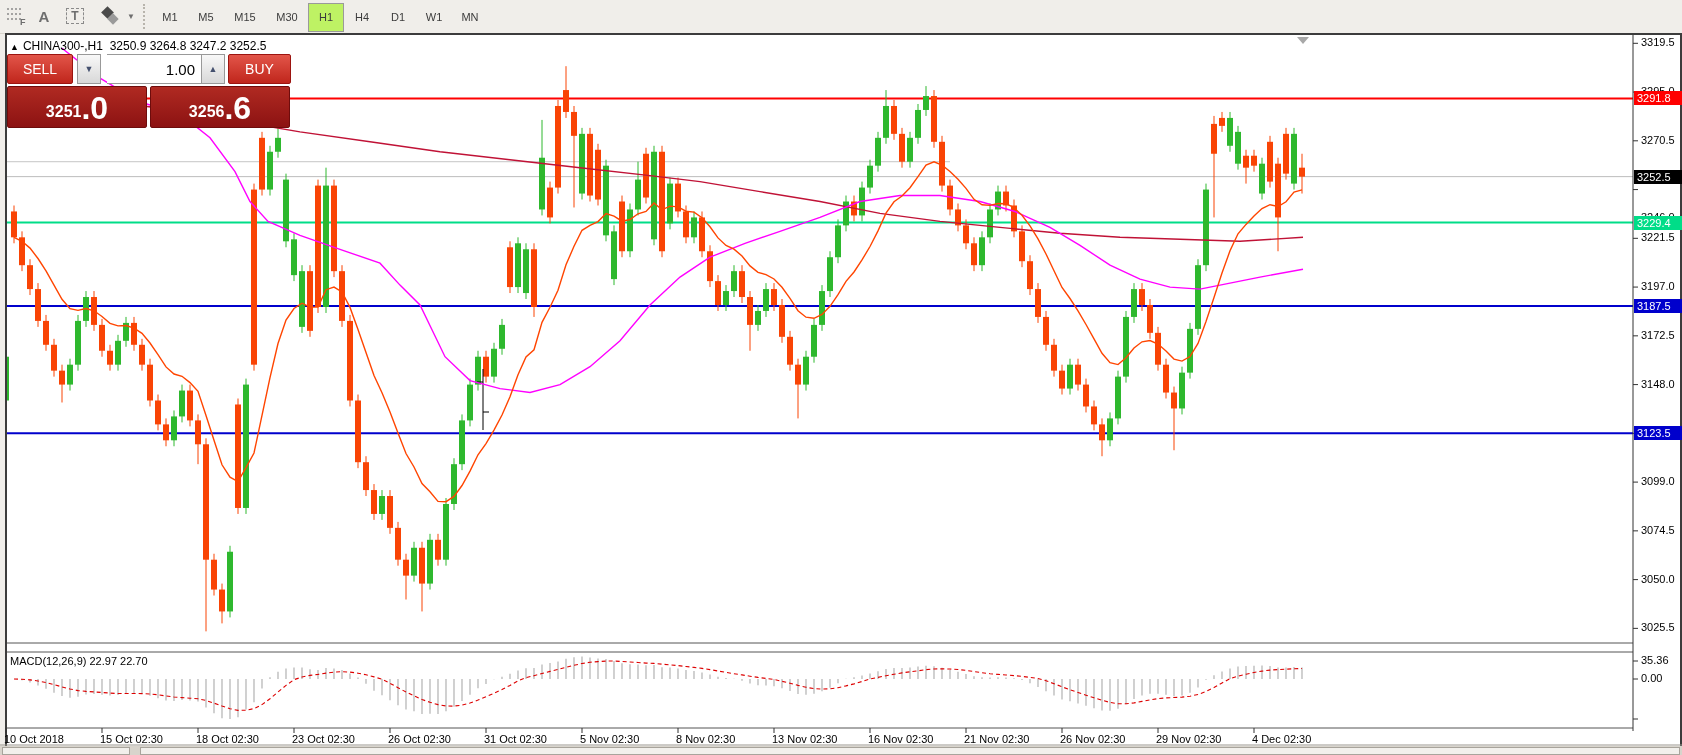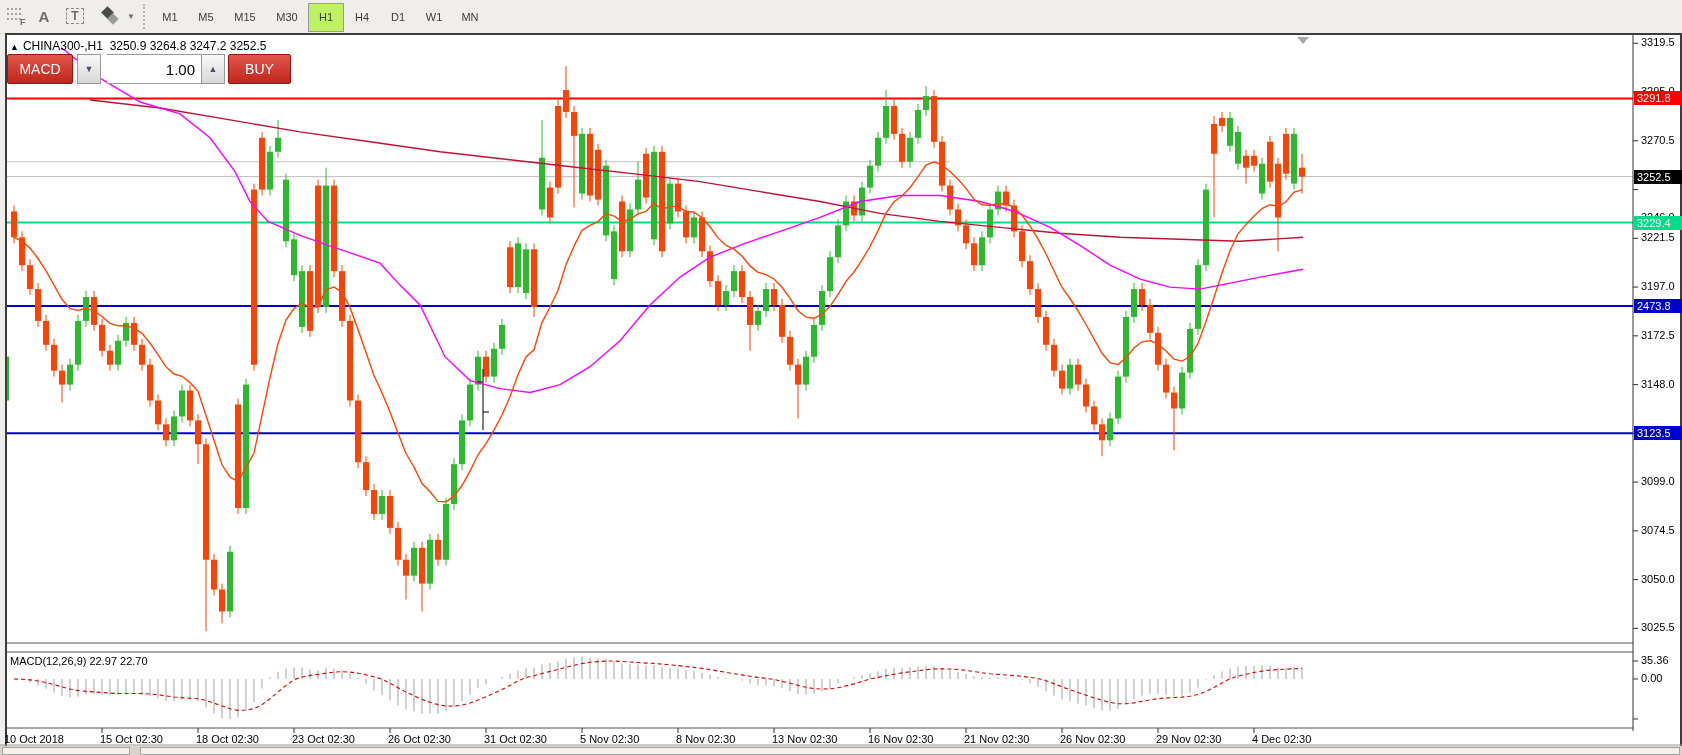--- a/index.html
+++ b/index.html
@@ -625,25 +625,35 @@
       <line x1="1158" y1="728" x2="1158" y2="733" stroke="#333" stroke-width="1"></line>
       <line x1="1254" y1="728" x2="1254" y2="733" stroke="#333" stroke-width="1"></line>
     </svg>
 
   <div id="header-line">
     <span class="tri">▲</span><span>CHINA300-,H1</span>&nbsp;&nbsp;<span>3250.9 3264.8 3247.2 3252.5</span>
   </div>
 
   <div id="trade-panel">
     <div class="tp-row1">
-      <div class="tp-btn" style="left:0;width:66px;">MACD</div>
+      <div class="tp-btn" style="left:0;width:66px;">SELL</div>
       <div class="tp-spin" style="left:70px;">▼</div>
       <input id="vol-input" value="1.00" style="">
       <div class="tp-spin" style="left:194px;">▲</div>
       <div class="tp-btn" style="left:221px;width:63px;">BUY</div>
+    </div>
+    <div class="tp-row2">
+      <div class="tp-price" style="left:0;">
+        <span class="pp">3251</span>
+          <span class="pb">.0</span>
+      </div>
+      <div class="tp-price" style="left:143px;">
+        <span class="pp">3256</span>
+          <span class="pb">.6</span>
+      </div>
     </div>
   </div>
 
 
   <div class="axis-label" style="left:10px;top:655px;">MACD(12,26,9) 22.97 22.70</div>
 
   <div id="scrollend" style="left:1297px;top:37px;"></div>
 
   <div id="labels-layer">
       <div class="axis-label" style="left: 1641px; top: 36.3px;">3319.5</div>
@@ -655,21 +665,21 @@
       <div class="axis-label" style="left: 1641px; top: 328.83px;">3172.5</div>
       <div class="axis-label" style="left: 1641px; top: 377.585px;">3148.0</div>
       <div class="axis-label" style="left: 1641px; top: 426.34px;">3123.5</div>
       <div class="axis-label" style="left: 1641px; top: 475.095px;">3099.0</div>
       <div class="axis-label" style="left: 1641px; top: 523.85px;">3074.5</div>
       <div class="axis-label" style="left: 1641px; top: 572.605px;">3050.0</div>
       <div class="axis-label" style="left: 1641px; top: 621.36px;">3025.5</div>
       <div class="pricebox" style="top: 91.423px; background: rgb(255, 0, 0);">3291.8</div>
       <div class="pricebox" style="top: 169.63px; background: rgb(0, 0, 0);">3252.5</div>
       <div class="pricebox" style="top: 215.599px; background: rgb(0, 221, 136);">3229.4</div>
-      <div class="pricebox" style="top: 298.98px; background: rgb(0, 0, 204);">2473.8</div>
+      <div class="pricebox" style="top: 298.98px; background: rgb(0, 0, 204);">3187.5</div>
       <div class="pricebox" style="top: 426.34px; background: rgb(0, 0, 204);">3123.5</div>
       <div class="axis-label" style="left: 1641px; top: 654px;">35.36</div>
       <div class="axis-label" style="left: 1641px; top: 672px;">0.00</div>
       <div class="axis-label" style="left: 1737px; top: 712px;">-62.7</div>
       <div class="axis-label" style="left: 4px; top: 733px;">10 Oct 2018</div>
       <div class="axis-label" style="left: 100px; top: 733px;">15 Oct 02:30</div>
       <div class="axis-label" style="left: 196px; top: 733px;">18 Oct 02:30</div>
       <div class="axis-label" style="left: 292px; top: 733px;">23 Oct 02:30</div>
       <div class="axis-label" style="left: 388px; top: 733px;">26 Oct 02:30</div>
       <div class="axis-label" style="left: 484px; top: 733px;">31 Oct 02:30</div>

